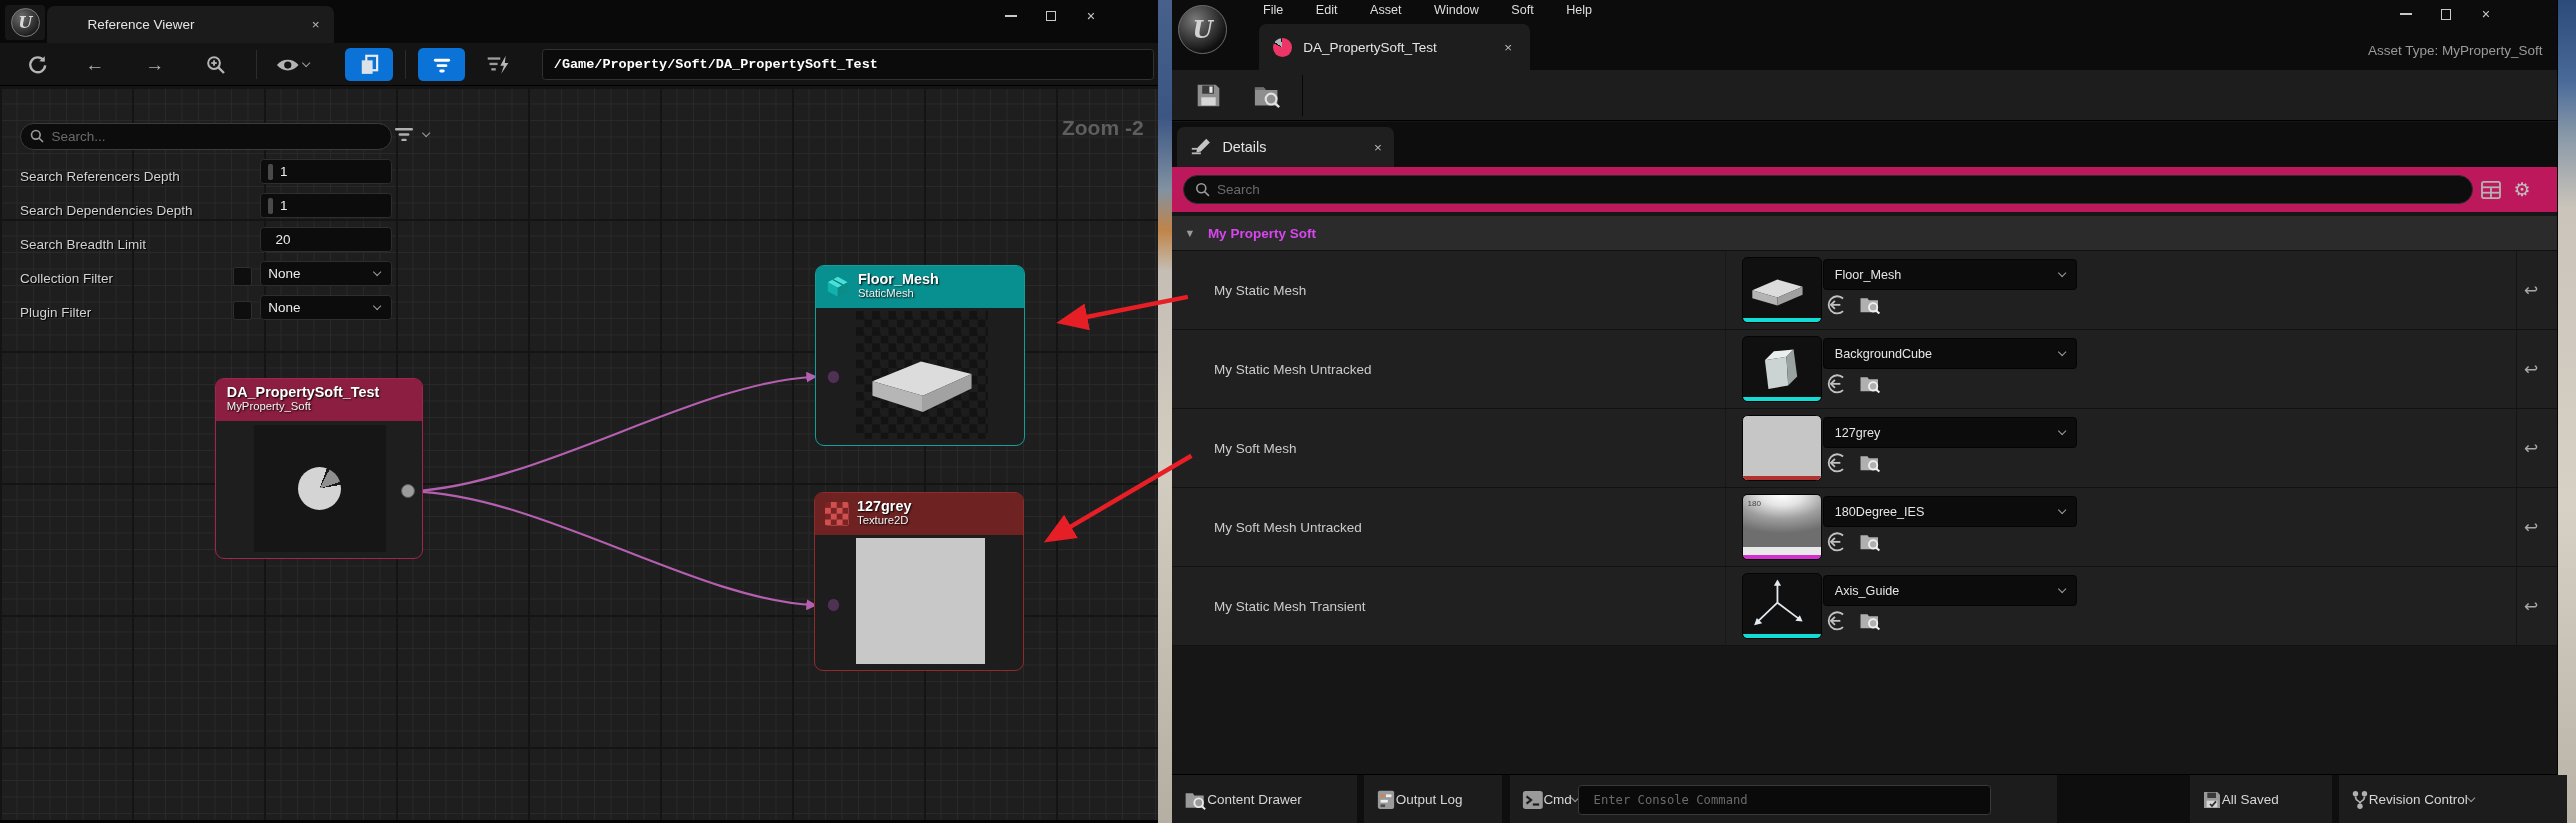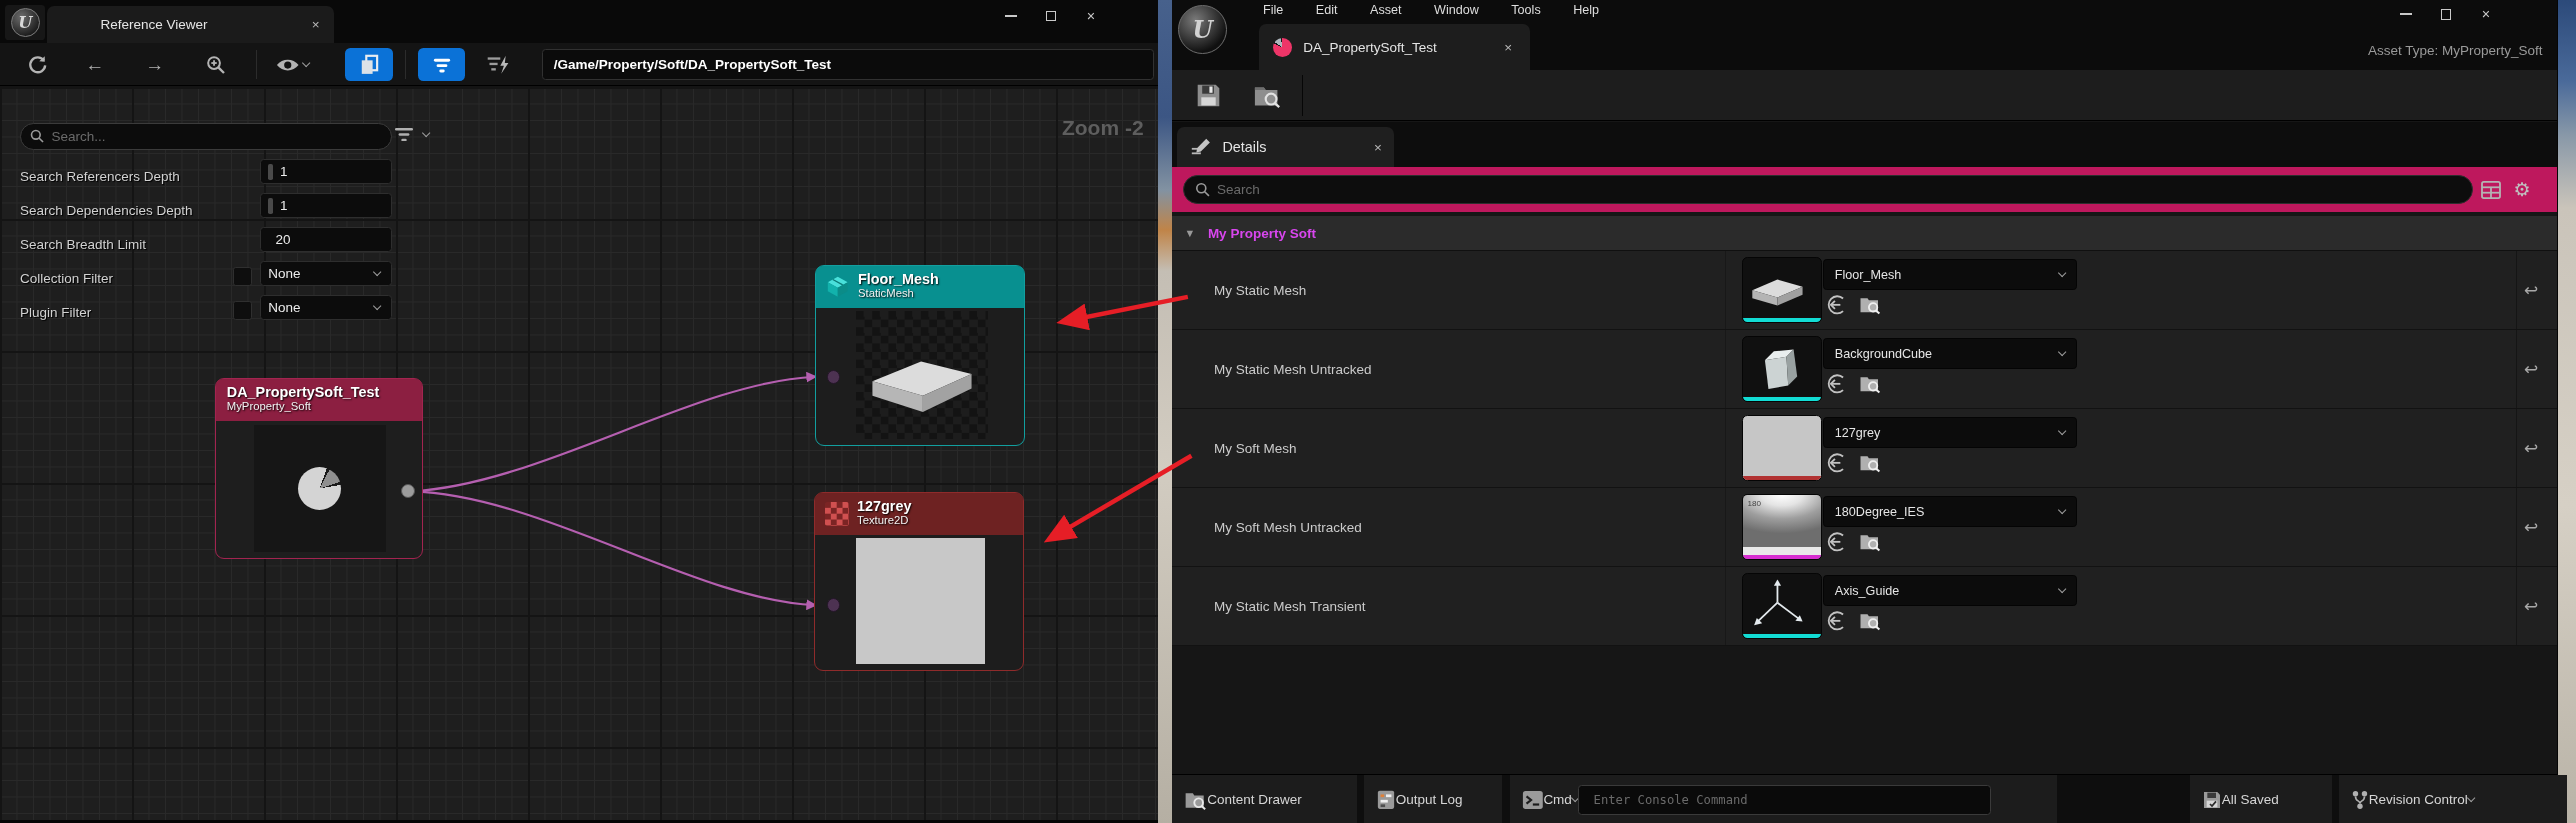--- a/index.html
+++ b/index.html
@@ -17,36 +17,36 @@
   .lw { position:absolute; left:0; top:0; width:1158px; height:820px; background:#141414; }
   .lw-title { position:absolute; left:0; top:0; width:100%; height:43px; background:#090909; }
   .badge { position:absolute; left:5.4px; top:4.5px; width:40px; height:35px; background:#171717; border-radius:3.6px;
            display:flex; align-items:center; justify-content:center; }
   .logo-circ { width:29px; height:29px; border-radius:50%; border:1.8px solid #7e7e7e;
            background:radial-gradient(circle at 35% 30%, #6d6d6d, #1c1c1c 75%);
            color:#d8d8d8; font-weight:bold; font-style:italic; font-family:"DejaVu Serif",serif;
            display:flex; align-items:center; justify-content:center; font-size:16.2px; }
   .lw-tab { position:absolute; left:47px; top:6.3px; width:287px; height:37px; background:#1b1b1b;
             border-radius:7.2px 7.2px 0 0; display:flex; align-items:center; padding:0 14.4px; }
-  .tab-title { font-size:13.5px; color:#e4e4e4; margin-left:39px; }
+  .tab-title { font-size:13.5px; color:#e4e4e4; margin-left:26px; }
   .tab-x { margin-left:auto; color:#b9b9b9; font-size:13.5px; }
   .win-ctrls { position:absolute; top:3.6px; display:flex; }
   .wc { width:40px; height:25px; display:flex; align-items:center; justify-content:center; color:#c9c9c9; font-size:14.4px; }
   .wc .bar { width:11.7px; height:1.8px; background:#c9c9c9; }
   .wc .box { width:10.8px; height:10.8px; border:1.8px solid #c9c9c9; }
 
   .lw-toolbar { position:absolute; left:0; top:43px; width:100%; height:43px; background:#141414; border-bottom:0.9px solid #000; }
   .tbi { position:absolute; top:10px; width:23.5px; height:23.5px; display:flex; align-items:center;
          justify-content:center; color:#b4b4b4; font-size:19px; }
   .tb-div { position:absolute; top:7.2px; width:0.9px; height:29px; background:#2c2c2c; }
   .blue-btn { position:absolute; top:5.4px; width:48px; height:32.5px; background:#0b72d7; border-radius:5.4px;
               display:flex; align-items:center; justify-content:center; }
   .path-field { position:absolute; left:542px; top:6.3px; width:612px; height:31px; background:#0b0b0b;
                 border:0.9px solid #313131; border-radius:3.6px; color:#fff; font-size:13.5px; font-weight:bold;
-                display:flex; align-items:center; padding:0 10.8px; }
+                display:flex; align-items:center; padding:0 10.8px;font-family:Liberation Mono, monospace; }
   .chev { width:6.3px; height:6.3px; border-right:1.8px solid #9d9d9d; border-bottom:1.8px solid #9d9d9d;
           transform:rotate(45deg); display:inline-block; }
 
   
   .graph { position:absolute; left:0; top:87px; width:1158px; height:733px; background-color:#1e1e1e;
     background-image:
       linear-gradient(to right,#141414 1.8px,transparent 1.8px),
       linear-gradient(to bottom,#141414 1.8px,transparent 1.8px),
       linear-gradient(to right,#292929 0.9px,transparent 0.9px),
       linear-gradient(to bottom,#292929 0.9px,transparent 0.9px);
@@ -335,21 +335,21 @@
   </div>
 
   <div class="rw">
     <div class="rw-top">
       <div class="rw-logo">U</div>
       <div class="menu">
         <span>File</span>
         <span>Edit</span>
         <span>Asset</span>
         <span>Window</span>
-        <span>Tools</span>
+        <span>Soft</span>
         <span>Help</span>
       </div>
       <div class="rw-tab">
         <div class="pie"></div>
         <span class="tab-title">DA_PropertySoft_Test</span>
         <span class="tab-x">×</span>
       </div>
       <div class="win-ctrls" style="left:1214px;top:1.8px;">
         <div class="wc">
             <div class="bar"></div>

